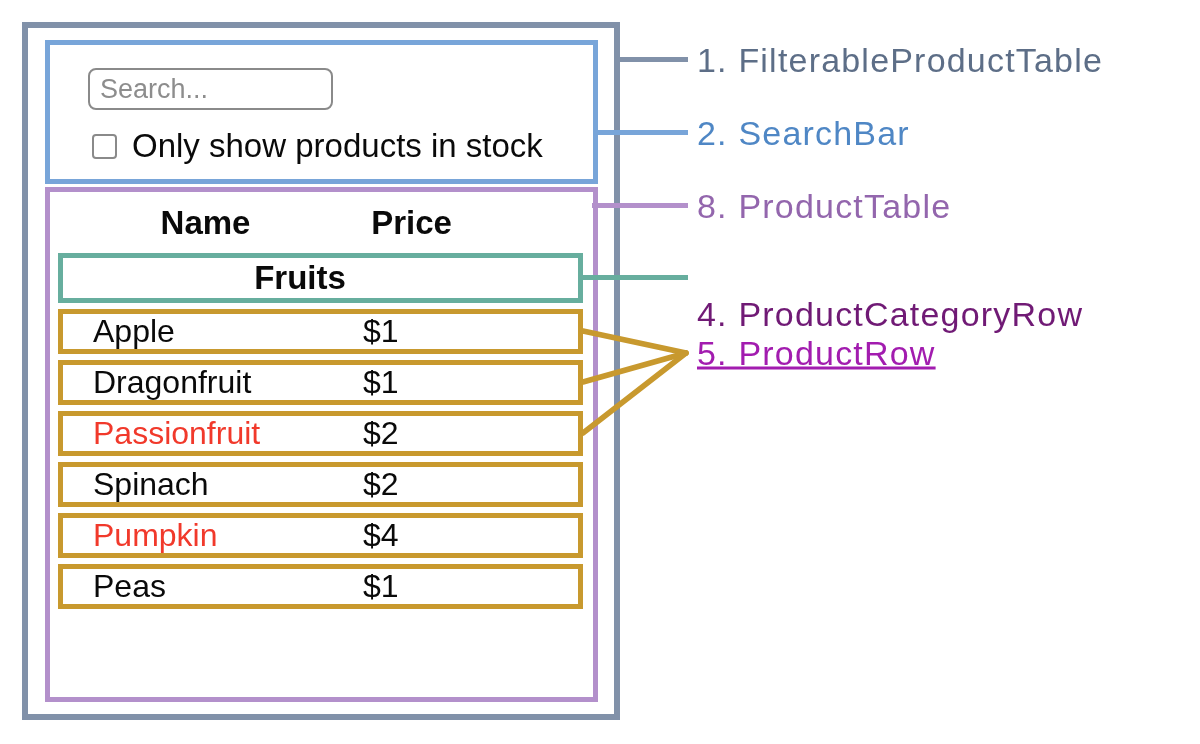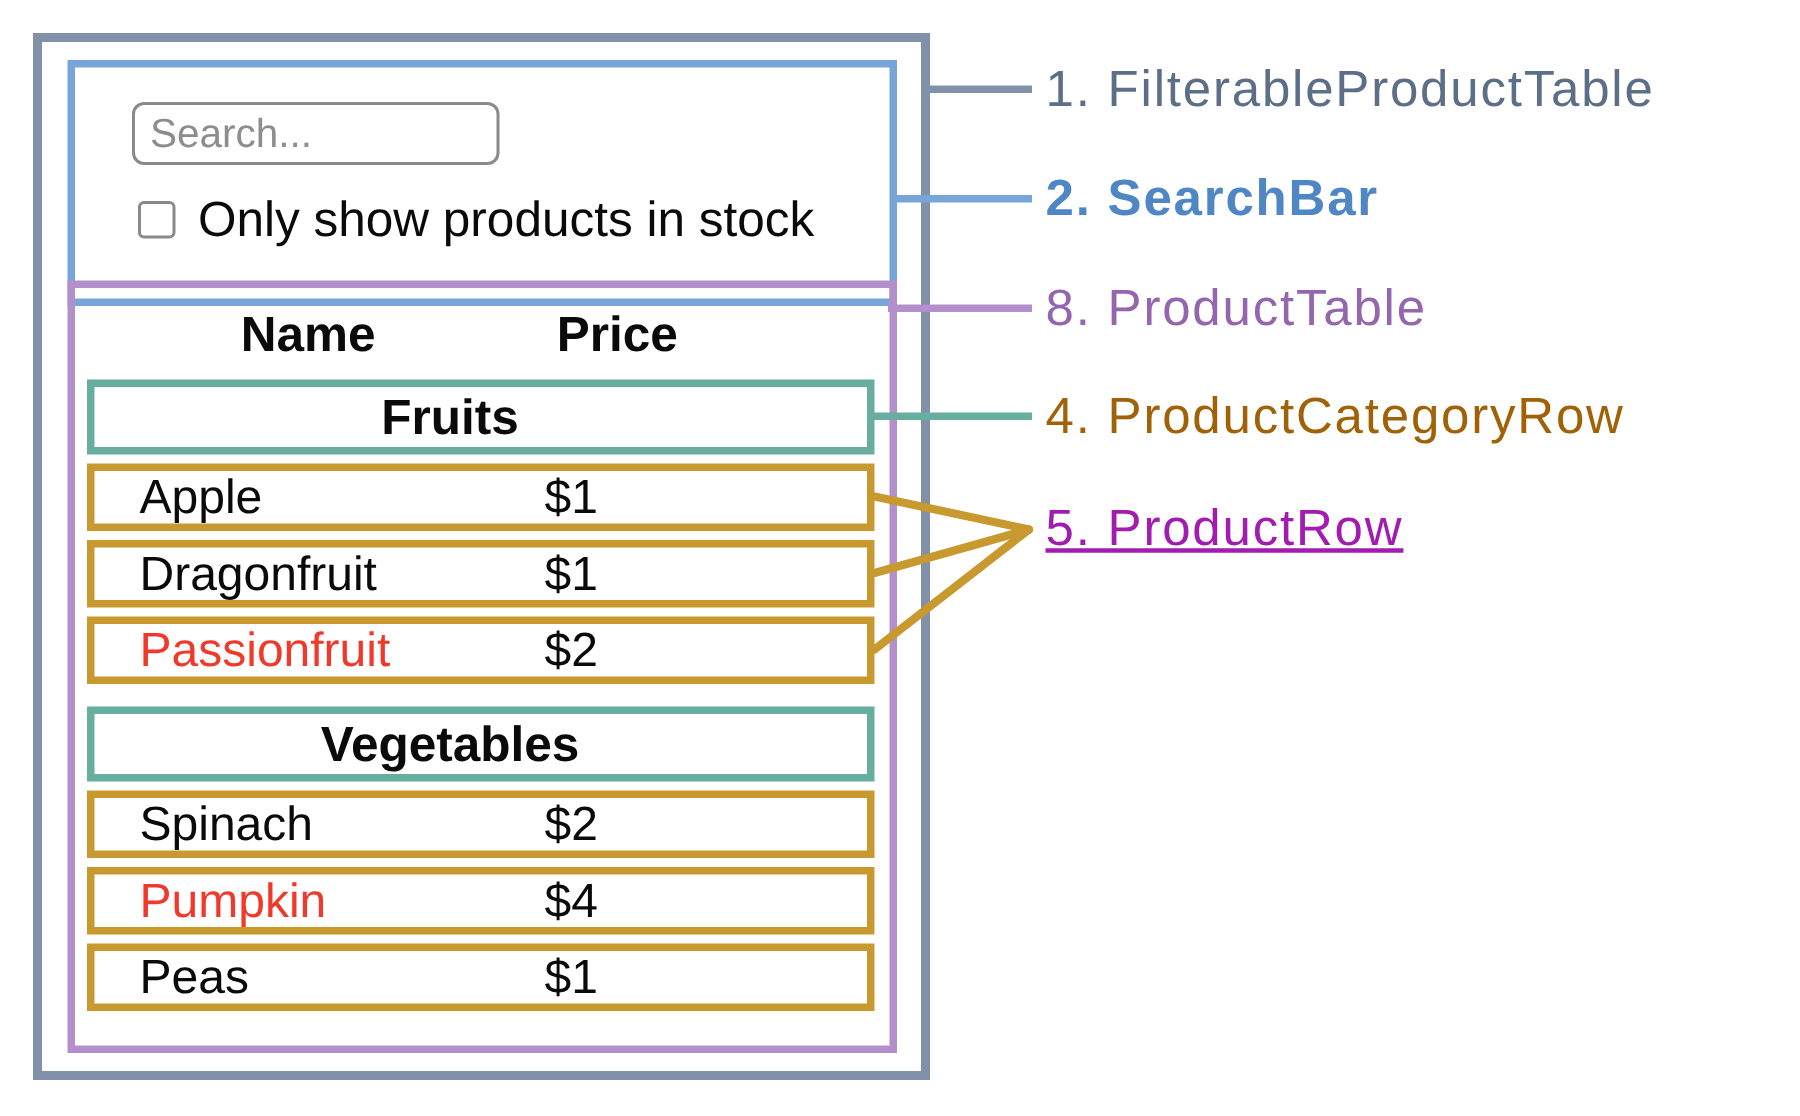--- a/index.html
+++ b/index.html
@@ -6,21 +6,21 @@
   .canvas{
     position:relative;width:1200px;height:744px;background:#ffffff;overflow:hidden;
     font-family:"Liberation Sans","DejaVu Sans",sans-serif;color:#111;
   }
   
   .outer-box{
     position:absolute;left:22px;top:22px;width:598px;height:698px;
     box-sizing:border-box;border:6px solid #8191a9;background:#fff;
   }
   .searchbar-box{
-    position:absolute;left:17px;top:12px;width:553px;height:164px;
+    position:absolute;left:17px;top:12px;width:553px;height:144px;
     box-sizing:border-box;border:5px solid #78a5d9;
   }
   .search-input{
     position:absolute;left:38px;top:23px;width:245px;height:42px;
     box-sizing:border-box;border:2px solid #8a8a8a;border-radius:8px;
     padding:0 0 0 10px;font-family:inherit;font-size:27px;color:#333;outline:none;
   }
   .search-input::placeholder{color:#8d8d8d;opacity:1;}
   .checkbox-row{position:absolute;left:42px;top:82px;display:flex;align-items:center;}
   .checkbox{
@@ -98,23 +98,20 @@
           <span class="cell-price">$1</span>
         </div>
         <div class="product-row">
           <span class="cell-name">Dragonfruit</span>
           <span class="cell-price">$1</span>
         </div>
         <div class="product-row">
           <span class="cell-name" style="color: rgb(241, 57, 43);">Passionfruit</span>
           <span class="cell-price">$2</span>
         </div>
-        <div class="category-row gap-above">
-          <div class="category-title">Vegetables</div>
-        </div>
         <div class="product-row">
           <span class="cell-name">Spinach</span>
           <span class="cell-price">$2</span>
         </div>
         <div class="product-row">
           <span class="cell-name" style="color: rgb(241, 57, 43);">Pumpkin</span>
           <span class="cell-price">$4</span>
         </div>
         <div class="product-row">
           <span class="cell-name">Peas</span>
@@ -129,18 +126,18 @@
   <div class="connector connector-3" style="background: rgb(179, 144, 203);"></div>
   <div class="connector connector-4" style="background: rgb(103, 174, 158);"></div>
 
   <svg class="gold-lines" viewBox="0 0 1200 744">
     <line class="gold-line" x1="583" y1="331" x2="686" y2="353" stroke-width="5.5" stroke-linecap="round" stroke="#c8992e"></line>
     <line class="gold-line" x1="583" y1="382" x2="686" y2="353" stroke-width="5.5" stroke-linecap="round" stroke="#c8992e"></line>
     <line class="gold-line" x1="583" y1="433" x2="686" y2="353" stroke-width="5.5" stroke-linecap="round" stroke="#c8992e"></line>
   </svg>
 
   <div class="comp-label comp-label-1" style="color: rgb(93, 110, 135);">1. FilterableProductTable</div>
-  <div class="comp-label comp-label-2" style="color: rgb(79, 135, 197); font-weight: bold;">2. SearchBar</div>
+  <div class="comp-label comp-label-2" style="color: rgb(79, 135, 197);">2. SearchBar</div>
   <div class="comp-label comp-label-3" style="color: rgb(147, 102, 173);">8. ProductTable</div>
-  <div class="comp-label comp-label-4" style="color: #a16207;">4. ProductCategoryRow</div>
+  <div class="comp-label comp-label-4" style="color: #701a75; margin-top: 36px;">4. ProductCategoryRow</div>
   <div class="comp-label comp-label-5" style="color: #a21caf; text-decoration: underline;">5. ProductRow</div>
 
 </div>
 
 </body></html>

